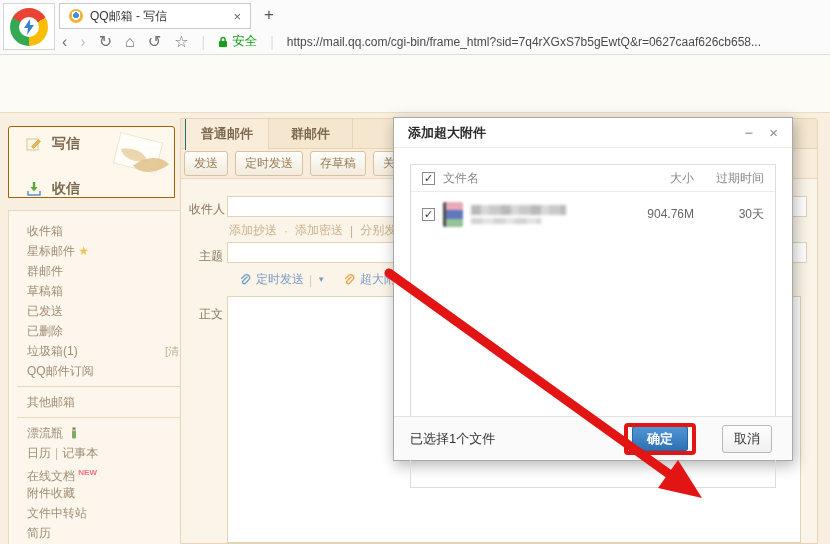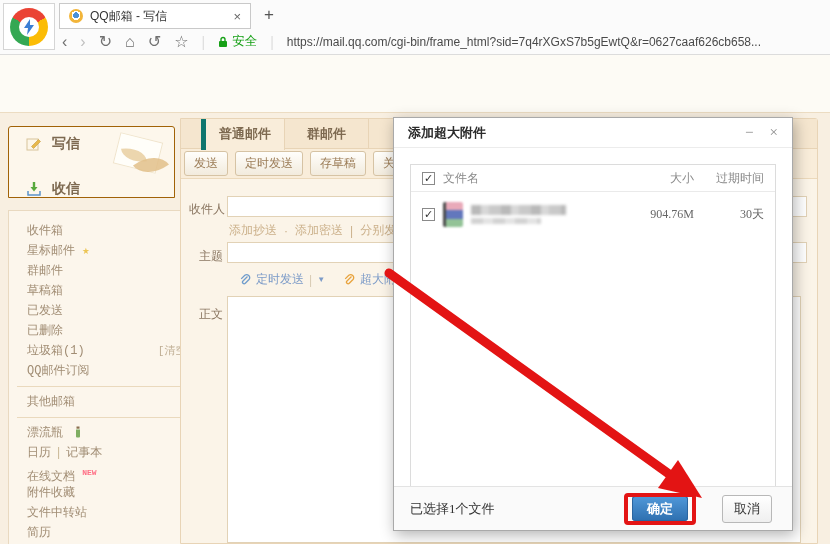--- a/index.html
+++ b/index.html
@@ -36,46 +36,46 @@
 
   
   .main { position:absolute; top:112px; left:0; right:0; bottom:0; background:#f8efe1; border-top:1px solid #ecdcc2; }
 
   
   .side-box1 { position:absolute; left:8px; top:126px; width:167px; height:72px; background:#fdf7ec; border:1px solid #a16207; border-radius:3px 3px 0 0; overflow:hidden; }
   .deco-paper { position:absolute; right:14px; top:10px; width:44px; height:32px; background:#fffef9; border:1px solid #f0e4cc; transform:rotate(14deg); }
   .deco-leaf1 { position:absolute; right:8px; top:28px; width:30px; height:20px; background:#e2c089; border-radius:0 100% 0 100%; transform:rotate(-35deg); opacity:.85; }
   .deco-leaf2 { position:absolute; right:28px; top:20px; width:24px; height:16px; background:#ecd6ae; border-radius:0 100% 0 100%; transform:rotate(-8deg); }
   .saction { position:relative; height:25px; display:flex; align-items:center; padding-left:17px; gap:10px; font-size:14px; font-weight:bold; color:#7d6950;margin-top:20px; }
-  .side-box2 { position:absolute; left:8px; top:210px; width:196px; bottom:0; background:#fcf6ec; border:1px solid #e9d9c0; border-bottom:none; padding-top:10px;font-family:Liberation Mono, monospace; }
+  .side-box2 { position:absolute; left:8px; top:210px; width:196px; bottom:0; background:#fcf6ec; border:1px solid #e9d9c0; border-bottom:none; padding-top:10px; }
   .folder { height:20px; line-height:20px; padding-left:18px; font-size:12px; color:#a18d74; white-space:nowrap; }
   .folder .star { color:#ecc555; }
   .folder .act { float:right; margin-right:10px; color:#bfae94; font-size:11px; }
   .folder .badge { color:#ff7086; font-size:8px; vertical-align:5px; font-weight:bold; }
   .folder .sep { color:#c9b795; margin:0 4px; }
   .sdivider { border-top:1px solid #ead9bd; margin:5px 8px; }
 
   
   .card { position:absolute; left:180px; top:118px; width:638px; bottom:0; background:#fbf4e8; border:1px solid #e8d4b6; border-radius:0 3px 0 0; }
   .tabbar { height:30px; background:#f5e6cf; border-bottom:1px solid #e8d4b6; display:flex; }
   .ctab { width:84px; text-align:center; line-height:30px; font-size:13px; font-weight:bold; color:#7d6950; }
-  .ctab.active { margin-left:20px; background:#f9edda; border-left:5px solid #0f766e; border-right:1px solid #e8d4b6; height:31px; }
+  .ctab.active { margin-left:4px; background:#f9edda; border-left:1px solid #0f766e; border-right:1px solid #e8d4b6; height:31px; }
   .ctab.rest { border-right:1px solid #e8d4b6; }
   .toolbar { height:30px; background:#f9edda; border-bottom:1px solid #ecd9bb; display:flex; align-items:center; padding-left:3px; gap:7px; }
   .tbtn { padding:3px 9px; background:linear-gradient(#fffefb,#f2ebdd); border:1px solid #d6c3a4; border-radius:3px; font-size:12px; color:#9b7c56; }
   .flabel { position:absolute; font-size:12px; color:#8a7661; }
   .finput { position:absolute; height:21px; background:#fff; border:1px solid #e2d2b6; right:10px; }
   .linkrow { position:absolute; left:48px; top:103px; font-size:12px; color:#cbb08a; display:flex; gap:7px; align-items:center; }
   .attachrow { position:absolute; left:58px; top:152px; display:flex; align-items:center; gap:5px; font-size:12px; color:#7c9bc8; }
   .attachrow .tsep { color:#d8cab2; }
   .attachrow .caret { font-size:8px; }
   .bodybox { position:absolute; left:46px; top:177px; right:16px; bottom:0; background:#fff; border:1px solid #e2d2b6; }
 
   
-  .modal { position:absolute; left:393px; top:117px; width:400px; height:414px; background:#fff; border:1px solid #a9a9a9; box-shadow:2px 4px 14px rgba(0,0,0,.3); z-index:20;font-family:Liberation Serif, serif; }
+  .modal { position:absolute; left:393px; top:117px; width:400px; height:344px; background:#fff; border:1px solid #a9a9a9; box-shadow:2px 4px 14px rgba(0,0,0,.3); z-index:20; }
   .mtitle { height:30px; border-bottom:1px solid #ececec; display:flex; align-items:center; padding:0 14px; font-size:13px; font-weight:bold; color:#2b2b2b; }
   .mctrl { margin-left:auto; display:flex; gap:16px; color:#8a8a8a; font-size:15px; font-weight:normal; }
   .filebox { position:absolute; left:16px; top:46px; right:16px; height:324px; border:1px solid #dcdcdc; }
   .fhead { height:27px; border-bottom:1px solid #eaeaea; display:flex; align-items:center; padding:0 11px; gap:8px; font-size:12px; color:#8a8a8a; }
   .frow { height:44px; display:flex; align-items:center; padding:0 11px; gap:8px; font-size:12px; color:#666; }
   .cb { width:13px; height:13px; border:1px solid #8a8a8a; background:#fff; font-size:11px; line-height:11px; text-align:center; color:#333; flex:0 0 auto; }
   .spacer { flex:1; }
   .col-size { width:62px; text-align:right; }
   .col-exp { width:62px; text-align:right; }
   .ficon { width:20px; height:25px; border-radius:2px; border-left:3px solid #4a4a4a; filter:blur(1px);

